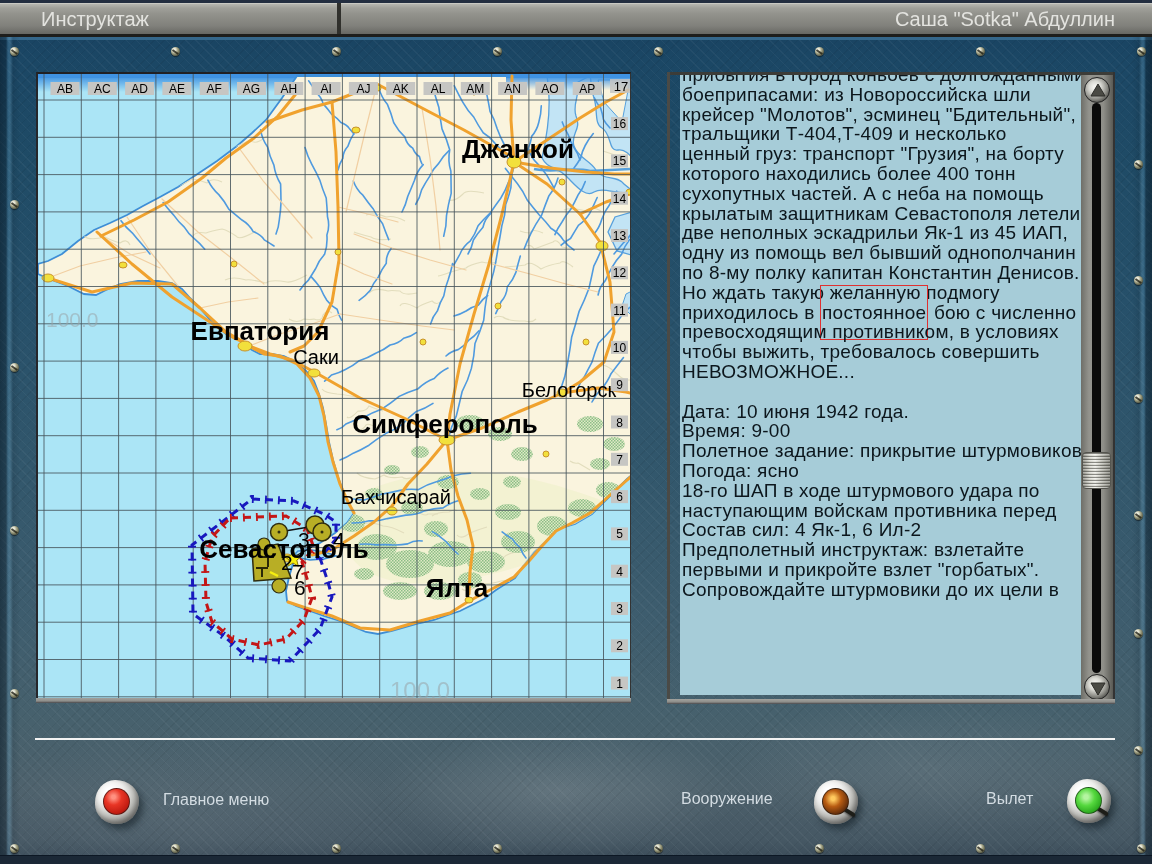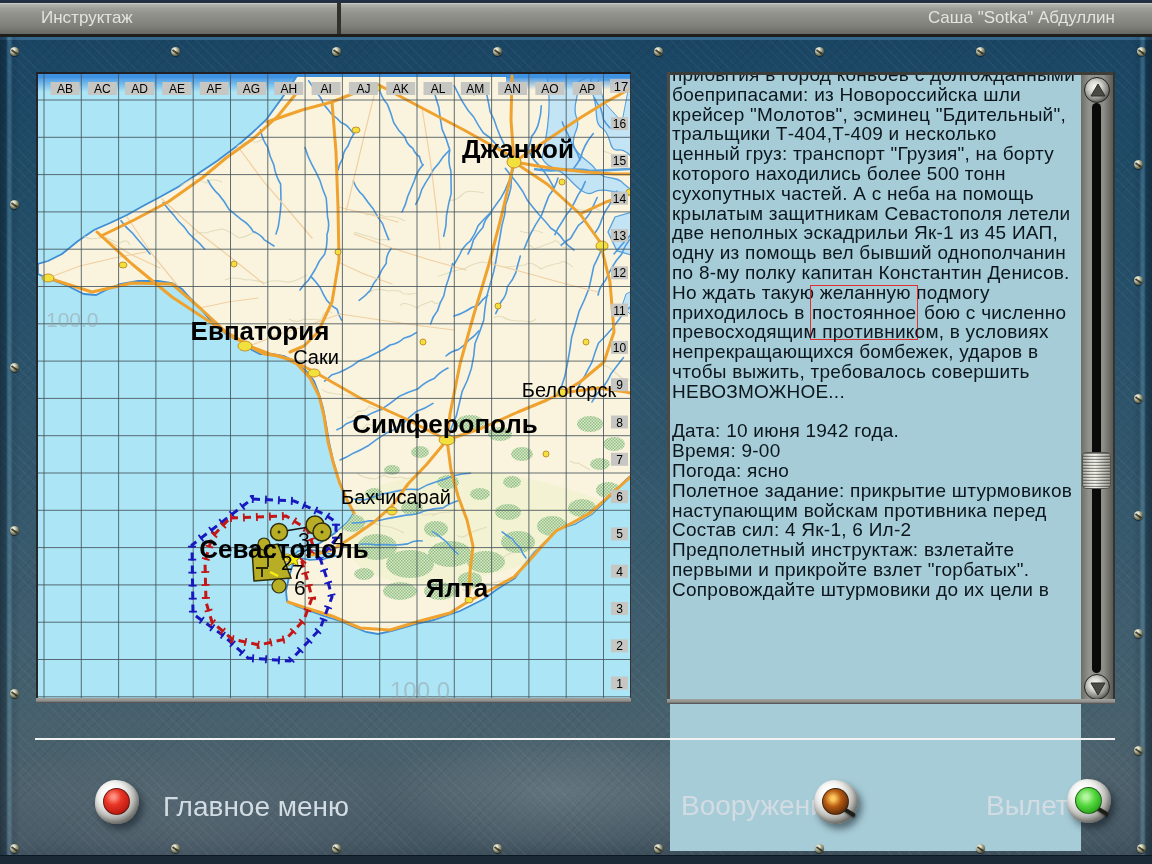--- a/index.html
+++ b/index.html
@@ -13,36 +13,36 @@
 background:
  repeating-linear-gradient(45deg, rgba(255,255,255,.04) 0 1px, rgba(255,255,255,0) 1px 7px),
  repeating-linear-gradient(-45deg, rgba(0,0,0,.055) 0 1px, rgba(0,0,0,0) 1px 7px)}
 #topline{position:absolute;left:0;top:0;width:1152px;height:3px;background:#232e40}
 .bar{position:absolute;top:3px;height:31px;background:linear-gradient(180deg,#b6b6b0 0,#a0a09a 4px,#92928c 10px,#80807b 22px,#6e6e69 28px,#646460 31px);border-top:1px solid #c9c9c3}
 #barl{left:0;width:337px}
 #barr{left:341px;width:811px}
 #bardiv{position:absolute;left:337px;top:3px;width:4px;height:31px;background:#30302c}
 #barshadow{position:absolute;left:0;top:34px;width:1152px;height:3px;background:#1e1e1c}
 #paneltop{position:absolute;left:0;top:37px;width:1152px;height:3px;background:#35678b}
-.bartxt{position:absolute;top:8px;font-size:17px;color:#e3e3df}
+.bartxt{position:absolute;top:8px;font-size:20px;color:#e3e3df}
 #whiteline{position:absolute;left:35px;top:738px;width:1080px;height:2px;background:#f2f2f2}
 #lband{position:absolute;left:0;top:37px;width:20px;height:818px;
 background:linear-gradient(90deg,rgba(8,25,38,.55) 0,rgba(8,25,38,.4) 6px,rgba(90,150,185,.3) 8px,rgba(120,175,205,.28) 10px,rgba(10,30,45,.15) 13px,rgba(0,0,0,0) 20px)}
 #rband{position:absolute;left:1132px;top:37px;width:20px;height:818px;
 background:linear-gradient(270deg,rgba(8,25,38,.55) 0,rgba(8,25,38,.4) 6px,rgba(90,150,185,.3) 8px,rgba(120,175,205,.28) 10px,rgba(10,30,45,.15) 13px,rgba(0,0,0,0) 20px)}
 #botstrip{position:absolute;left:0;top:855px;width:1152px;height:9px;background:#1b2836;border-top:1px solid #0c1724}
-.blabel{position:absolute;font-size:28px;color:#d3dce2}
+.blabel{position:absolute;font-size:16px;color:#d3dce2}
 .sc{position:absolute;width:9px;height:9px;border-radius:50%;
 background:radial-gradient(circle at 35% 32%, #e8e8d8 0 18%, #a8a88a 40%, #55553e 75%, #2c2c20 100%);
 box-shadow:0 1px 1px rgba(0,0,0,.5)}
 .sc::after{content:"";position:absolute;left:1px;top:3.5px;width:7px;height:1.5px;background:rgba(30,30,20,.8);transform:rotate(35deg)}
 #map{position:absolute;left:36px;top:72px;width:595px;height:628px;border-left:2px solid #26262a;border-top:2px solid #202024;border-right:1px solid #333;overflow:hidden}
 #mapbot{position:absolute;left:36px;top:698px;width:595px;height:5px;background:linear-gradient(180deg,#a2a29e 0,#8e8e8a 3px,#46464a 5px)}
 #tpanel{position:absolute;left:667px;top:72px;width:448px;height:631px}
-#tpanel .inner{position:absolute;left:3px;top:3px;width:411px;height:776px;background:#a6ccd8;overflow:hidden}
+#tpanel .inner{position:absolute;left:13px;top:3px;width:411px;height:620px;background:#a6ccd8;overflow:hidden}
 #tpanel .brd{position:absolute;background:#3c3c38}
 #ttext{position:absolute;left:2px;top:-10px;width:407px;font-size:19px;line-height:19.8px;letter-spacing:.25px;color:#0c161c;white-space:nowrap}
 #tpanelbot{position:absolute;left:667px;top:699px;width:448px;height:5px;background:linear-gradient(180deg,#a2a29e 0,#8e8e8a 3px,#46464a 5px)}
 #sbar{position:absolute;left:414px;top:3px;width:32px;height:624px;background:linear-gradient(90deg,#6e6e68 0,#93938d 25%,#8e8e88 70%,#5a5a55 100%)}
 #slot{position:absolute;left:11px;top:28px;width:9px;height:570px;background:#0a0a0a;border-radius:5px}
 .sbtn{position:absolute;left:3px;width:26px;height:26px;border-radius:50%;
 background:radial-gradient(circle at 42% 38%, #f2f2ee 0 8%, #d8d8d2 30%, #8a8a84 60%, #3c3c38 85%, #2a2a26 100%);
 border:1px solid #222}
 .sbtn svg{position:absolute;left:0;top:0}
 #sthumb{position:absolute;left:1px;top:377px;width:29px;height:37px;border-radius:4px;border:1px solid #55554f;
@@ -370,37 +370,37 @@
  <div class="brd" style="left:0;top:0;width:448px;height:3px"></div>
  <div class="brd" style="left:0;top:0;width:3px;height:631px;background:#4a4a46"></div>
  <div class="brd" style="left:446px;top:0;width:2px;height:631px;background:#333"></div>
  <div class="inner">
   <div id="ttext">
           <div>прибытия в город конвоев с долгожданными</div>
 <div>боеприпасами: из Новороссийска шли</div>
 <div>крейсер "Молотов", эсминец "Бдительный",</div>
 <div>тральщики Т-404,Т-409 и несколько</div>
 <div>ценный груз: транспорт "Грузия", на борту</div>
-<div>которого находились более 500 тонн</div>
+<div>которого находились более 400 тонн</div>
 <div>сухопутных частей. А с неба на помощь</div>
 <div>крылатым защитникам Севастополя летели</div>
 <div>две неполных эскадрильи Як-1 из 45 ИАП,</div>
 <div>одну из помощь вел бывший однополчанин</div>
 <div>по 8-му полку капитан Константин Денисов.</div>
 <div>Но ждать такую желанную подмогу</div>
 <div>приходилось в <span style="border:1px solid #e03030;padding:16px 1px">постоянное</span> бою с численно</div>
 <div>превосходящим противником, в условиях</div>
-<div>непрекращающихся бомбежек, ударов в</div>
 <div>чтобы выжить, требовалось совершить</div>
 <div>НЕВОЗМОЖНОЕ...</div>
 <div>&nbsp;</div>
 <div>Дата: 10 июня 1942 года.</div>
 <div>Время: 9-00</div>
+<div>Полетное задание: прикрытие штурмовиков</div>
 <div>Погода: ясно</div>
-<div>Полетное задание: прикрытие штурмовиков</div>
+<div>18-го ШАП в ходе штурмового удара по</div>
 <div>наступающим войскам противника перед</div>
 <div>Состав сил: 4 Як-1, 6 Ил-2</div>
 <div>Предполетный инструктаж: взлетайте</div>
 <div>первыми и прикройте взлет "горбатых".</div>
 <div>Сопровождайте штурмовики до их цели в</div>
         </div>
  </div>
  <div id="sbar">
   <div id="slot"></div>
   <div class="sbtn" style="top:2px">

